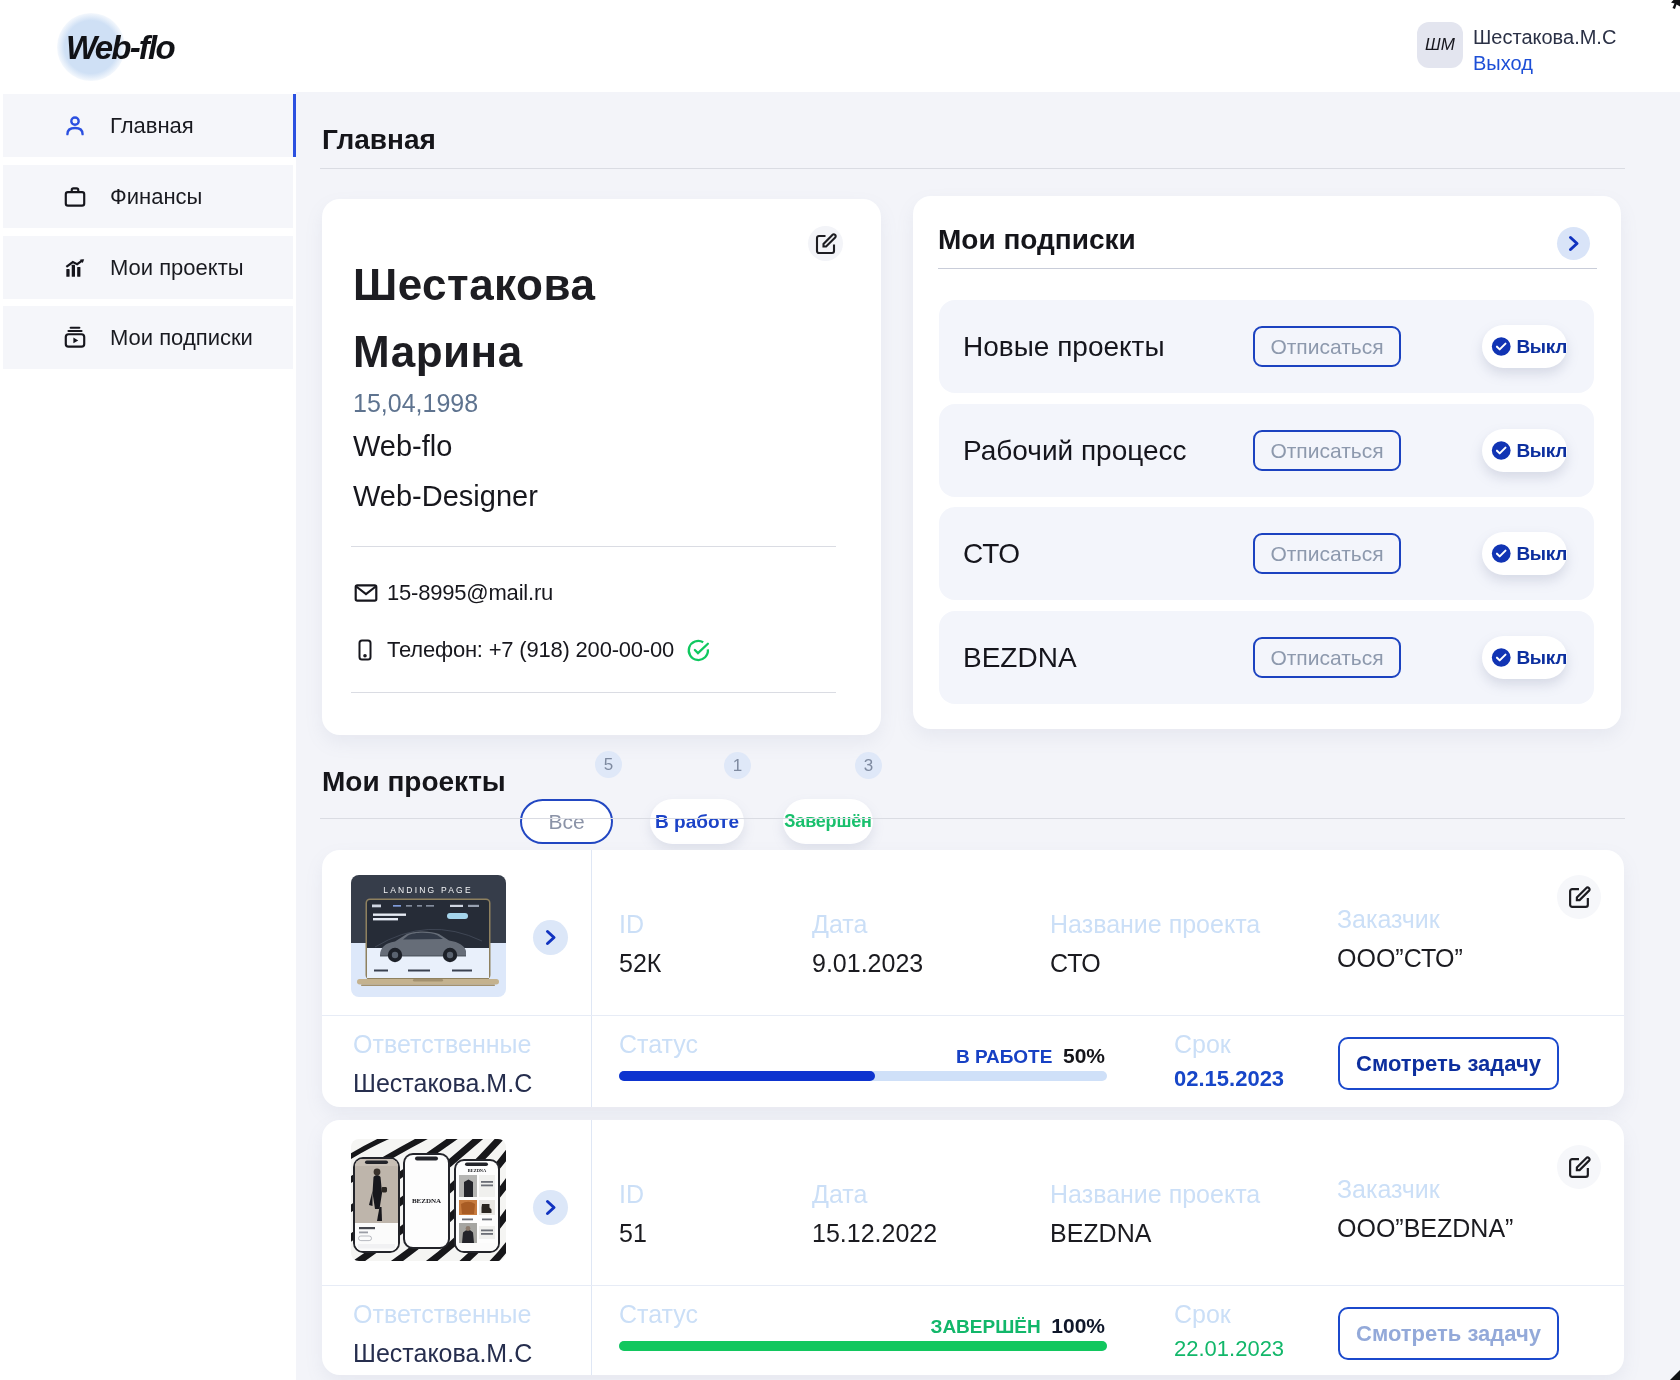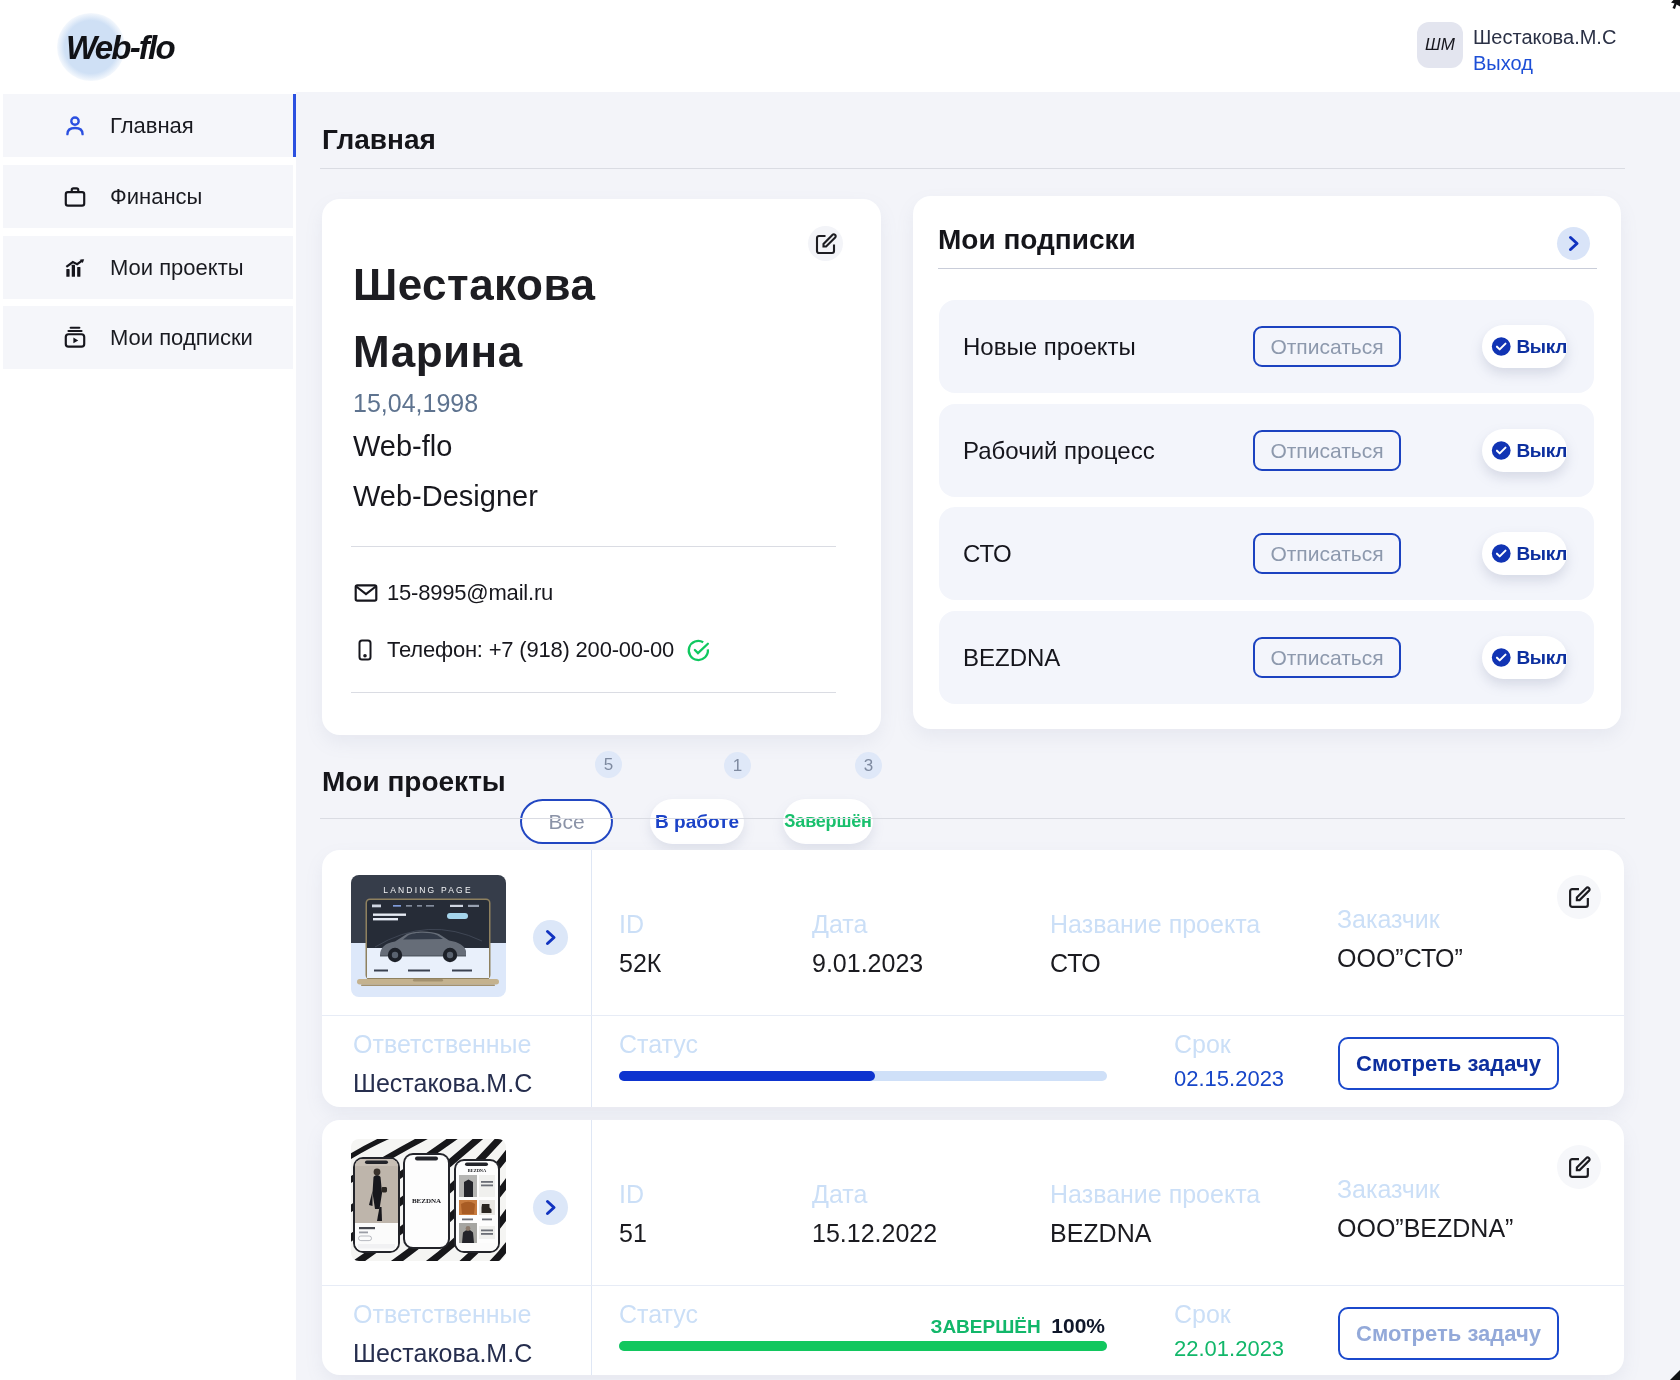--- a/index.html
+++ b/index.html
@@ -43,21 +43,21 @@
   .contact { left:353px; display:flex; align-items:center; font-size:22px; letter-spacing:-0.2px; color:#17171d; }
   #pmail { top:580px; }
   #pphone { top:637px; }
   
   #scard { left:913px; top:196px; width:708px; height:533px; }
   #stitle { left:938px; top:224px; font-size:28px; font-weight:bold; color:#15151a; }
   #schev { left:1557px; top:227px; width:33px; height:33px; border-radius:50%; background:#d9e4f8;
      display:flex; align-items:center; justify-content:center; }
   #s-hr { left:938px; top:268px; width:659px; background:#c9cdd9; }
   .srow { left:939px; width:655px; height:93px; background:#f3f5fb; border-radius:16px; }
-  .srow .sname { position:absolute; left:24px; top:50%; transform:translateY(-50%); font-size:24px; color:#15151c;text-align:right; }
+  .srow .sname { position:absolute; left:24px; top:50%; transform:translateY(-50%); font-size:28px; color:#15151c;text-align:right; }
   .sbtn { position:absolute; left:314px; top:26px; width:148px; height:41px; border:2.5px solid #1b42c0; border-radius:9px;
      color:#8d99ad; font-size:21px; display:flex; align-items:center; justify-content:center; }
   .spill { position:absolute; left:543px; top:25px; width:85px; height:43px; background:#fff; border-radius:22px;
      box-shadow:0 6px 12px rgba(130,140,170,0.25); display:flex; align-items:center; }
   .spill .scheck { margin-left:9px; }
   .spill .stxt { margin-left:5px; font-size:19px; font-weight:bold; color:#0c2f9f; letter-spacing:-0.3px; }
   #srow1 { top:300px; } #srow2 { top:404px; } #srow3 { top:507px; } #srow4 { top:611px; }
   
   #prj-title { left:322px; top:766px; font-size:28px; font-weight:bold; color:#15151a; }
   .chip { height:45px; border-radius:23px; background:#fff; display:flex; align-items:center; justify-content:center;
@@ -297,25 +297,26 @@
     <div class="plabel lrow col-date">Дата</div>
     <div class="plabel lrow col-name">Название проекта</div>
     <div class="plabel col-cust" style="top:55px;">Заказчик</div>
     <div class="pvalue vrow col-id">52К</div>
     <div class="pvalue vrow col-date">9.01.2023</div>
     <div class="pvalue vrow col-name">СТО</div>
     <div class="pvalue col-cust" style="top:94px;">ООО”СТО”</div>
     <div class="plabel blabel resp-l">Ответственные</div>
     <div class="pvalue bvalue resp-v">Шестакова.М.С</div>
     <div class="plabel blabel stat-l">Статус</div>
+    <div class="statline"><span style="color:#1741c4;font-weight:bold;">В РАБОТЕ</span>&nbsp;&nbsp;<span style="color:#15151a;font-weight:600;font-size:21px;">50%</span></div>
     <div class="track">
       <div class="fill" style="width:256px;"></div>
     </div>
     <div class="plabel blabel srk-l">Срок</div>
-    <div class="pvalue bvalue srk-v" style="color:#1746c8;">02.15.2023</div>
+    <div class="pvalue bvalue srk-v" style="color:#1746c8;font-weight:bold;">02.15.2023</div>
     <div class="taskbtn" style="color:#0d2f9e;">Смотреть задачу</div>
   </div>
 
   <div class="abs prjcard" id="prj2">
     <div class="vline"></div>
     <div class="hline"></div>
     <div class="thumb" id="thumb2" style="top:19px;">
       <svg width="155" height="122" viewBox="0 0 155 122">
         <defs>
           <clipPath id="ph1">

